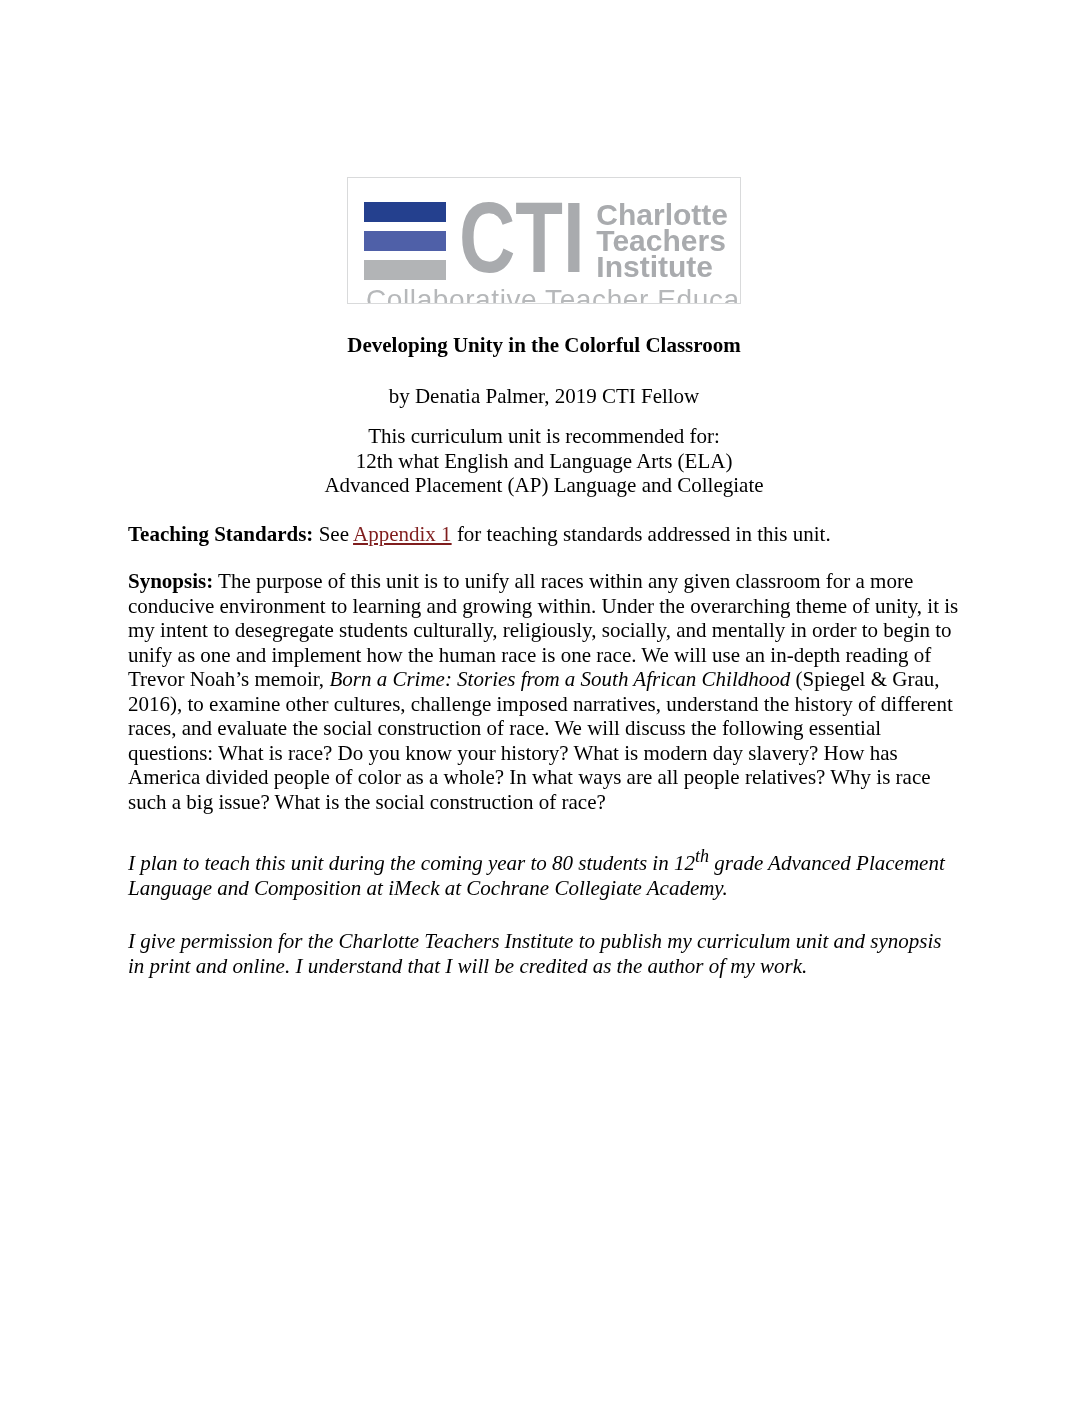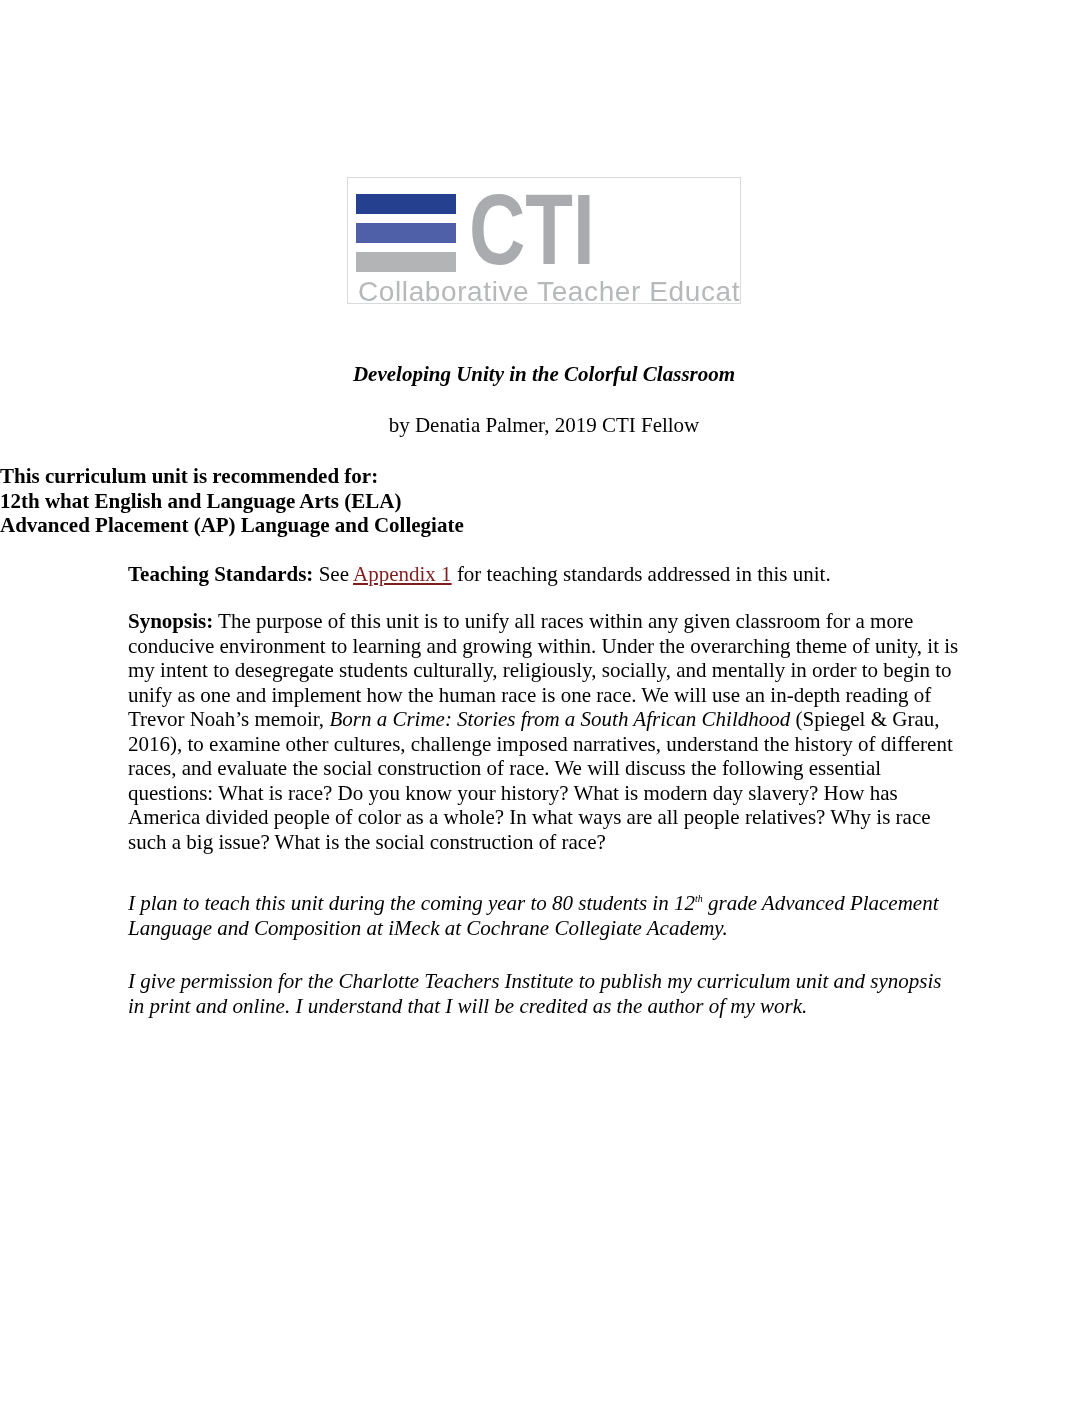--- a/index.html
+++ b/index.html
@@ -17,21 +17,21 @@
   .content { padding: 0 128px; }
 
   
   .logo {
     box-sizing: border-box;
     width: 394px;
     height: 127px;
     margin: 0 auto;
     margin-top: 177px;
     border: 1px solid #d9dadb;
-    padding: 4px;
+    padding: 12px;
     font-family: "Liberation Sans", sans-serif;
     overflow: hidden;
   }
   .logo-top { display: flex; align-items: flex-start; padding-left: 4px; height: 90px; }
   .bars { display: flex; flex-direction: column; width: 100px; margin-top: 12px; }
   .bar { height: 20px; margin-bottom: 9px; }
   .cti-box { width: 133px; margin-left: 13px; margin-top: 4px; }
   .cti {
     display: inline-block;
     font-weight: bold;
@@ -55,51 +55,55 @@
     padding-left: 6px;
     font-size: 28px;
     line-height: 30px;
     color: #b6b8ba;
     letter-spacing: 0.6px;
     white-space: nowrap;
   }
 
   
   .title {
-    margin-top: 58px;
+    margin-top: 29px;
     text-align: center;
     font-weight: bold;
-    font-style: italic;
   }
   .byline { margin-top: 26px; text-align: center; }
-  .recommended { margin-top: 27px; text-align: left; font-weight: bold; }
+  .recommended { margin-top: 16px; text-align: center; }
   .keywords { margin-top: 25px; }
   .teaching { margin-top: 24px; }
   .synopsis { margin-top: 23px; }
   .plan { margin-top: 37px; font-style: italic; }
   .permission { margin-top: 29px; font-style: italic; font-weight: normal; }
   .b { font-weight: bold; }
   .i { font-style: italic; }
   a.applink { color: #7f1d1d; text-decoration: underline; cursor: pointer; }
-  sup.sup { font-size: 10px; line-height: 0; vertical-align: super; }
+  sup.sup { font-size: 18px; line-height: 0; vertical-align: super; }
 </style>
 </head>
 <body>
 
 <div class="page">
 
   <div class="logo">
     <div class="logo-top">
       <div class="bars">
         <div class="bar" style="background: rgb(36, 64, 142);"></div>
         <div class="bar" style="background: rgb(79, 96, 168);"></div>
         <div class="bar" style="background: rgb(178, 180, 182);"></div>
       </div>
       <div class="cti-box">
         <span class="cti">CTI</span>
+      </div>
+      <div class="org">
+        <div class="org-line">Charlotte</div>
+        <div class="org-line">Teachers</div>
+        <div class="org-line">Institute</div>
       </div>
     </div>
     <div class="tagline">Collaborative Teacher Education</div>
   </div>
 
   <div class="title">Developing Unity in the Colorful Classroom</div>
 
   <div class="byline">
     <div>by Denatia Palmer, 2019 CTI Fellow</div>
   </div>

